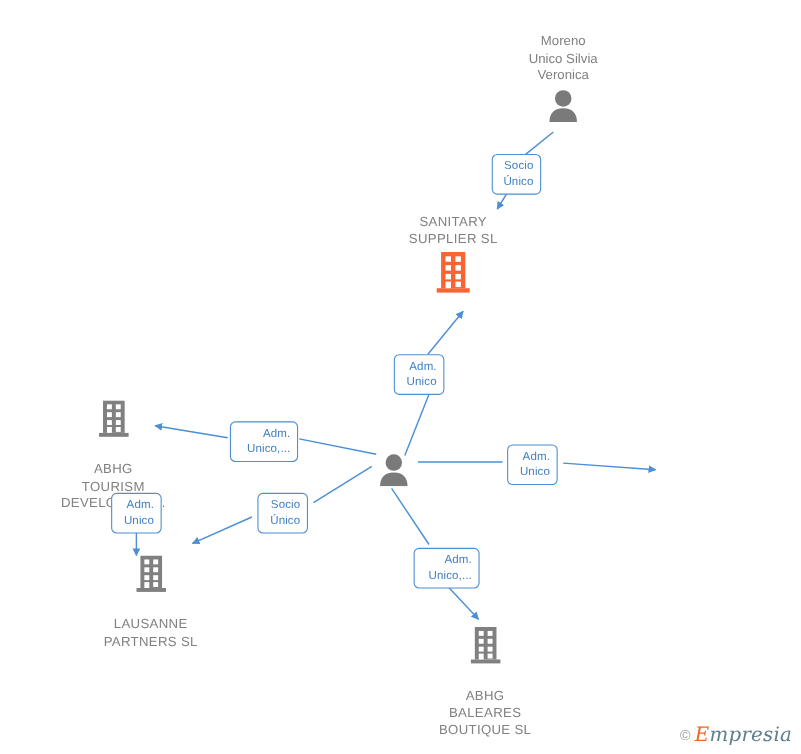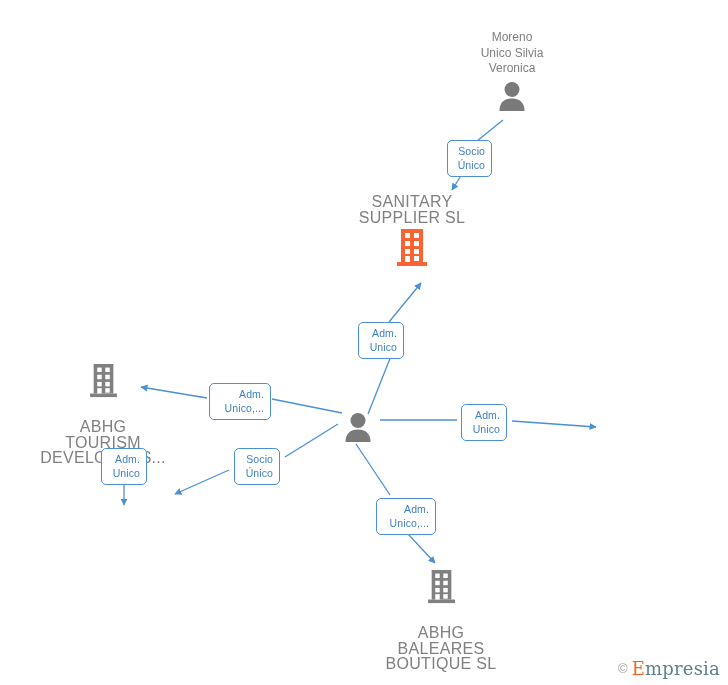--- a/index.html
+++ b/index.html
@@ -35,21 +35,21 @@
     margin-left: -75px;
     text-align: center;
     line-height: 1;
   }
   .node-icon {
     display: block;
     margin: 0 auto;
   }
   .node-label {
     display: block;
-    font-size: 16px;
+    font-size: 12px;
     letter-spacing: .3px;
     color: #808080;
     line-height: 15.5px;
     white-space: pre-line;
   }
   .node.company .node-label {
     margin-top: 21px;
   }
   .node.person .node-label {
     margin-top: 2px;
@@ -86,20 +86,21 @@
     align-items: center;
     gap: 4px;
     font-size: 17px;
   }
   #watermark .copy {
     color: #9a9a9a;
     font-size: 13px;
   }
   #watermark .brand {
     font-family: "DejaVu Serif", serif;
+    font-style: italic;
     font-size: 18px;
     letter-spacing: .2px;
   }
   #watermark .brand .e { color: #f26522; }
   #watermark .brand .rest { color: #5f7f8c; }
 </style>
 </head>
 <body>
 
 <div id="graph">
@@ -187,20 +188,40 @@
         <rect x="18" y="20" width="5" height="5"></rect>
         <rect x="9" y="27" width="5" height="6"></rect>
         <rect x="18" y="27" width="5" height="5"></rect>
       </g>
     </svg>
     <span class="node-label">ABHG
 TOURISM
 DEVELOPERS...</span>
   </div>
 
+  <div class="node company" style="left:137px; top:505px;">
+    <svg class="node-icon" width="29" height="34" viewBox="0 0 32 38" xmlns="http://www.w3.org/2000/svg">
+      <g fill="#808080">
+        <rect x="5" y="0" width="22" height="33"></rect>
+        <rect x="1" y="33" width="30" height="4"></rect>
+      </g>
+      <g fill="#ffffff">
+        <rect x="9" y="4" width="5" height="5"></rect>
+        <rect x="18" y="4" width="5" height="5"></rect>
+        <rect x="9" y="12" width="5" height="5"></rect>
+        <rect x="18" y="12" width="5" height="5"></rect>
+        <rect x="9" y="20" width="5" height="5"></rect>
+        <rect x="18" y="20" width="5" height="5"></rect>
+        <rect x="9" y="27" width="5" height="6"></rect>
+        <rect x="18" y="27" width="5" height="5"></rect>
+      </g>
+    </svg>
+    <span class="node-label">LAUSANNE
+PARTNERS  SL</span>
+  </div>
 
   <div class="node company" style="left:441px; top:570px;">
     <svg class="node-icon" width="29" height="34" viewBox="0 0 32 38" xmlns="http://www.w3.org/2000/svg">
       <g fill="#808080">
         <rect x="5" y="0" width="22" height="33"></rect>
         <rect x="1" y="33" width="30" height="4"></rect>
       </g>
       <g fill="#ffffff">
         <rect x="9" y="4" width="5" height="5"></rect>
         <rect x="18" y="4" width="5" height="5"></rect>

